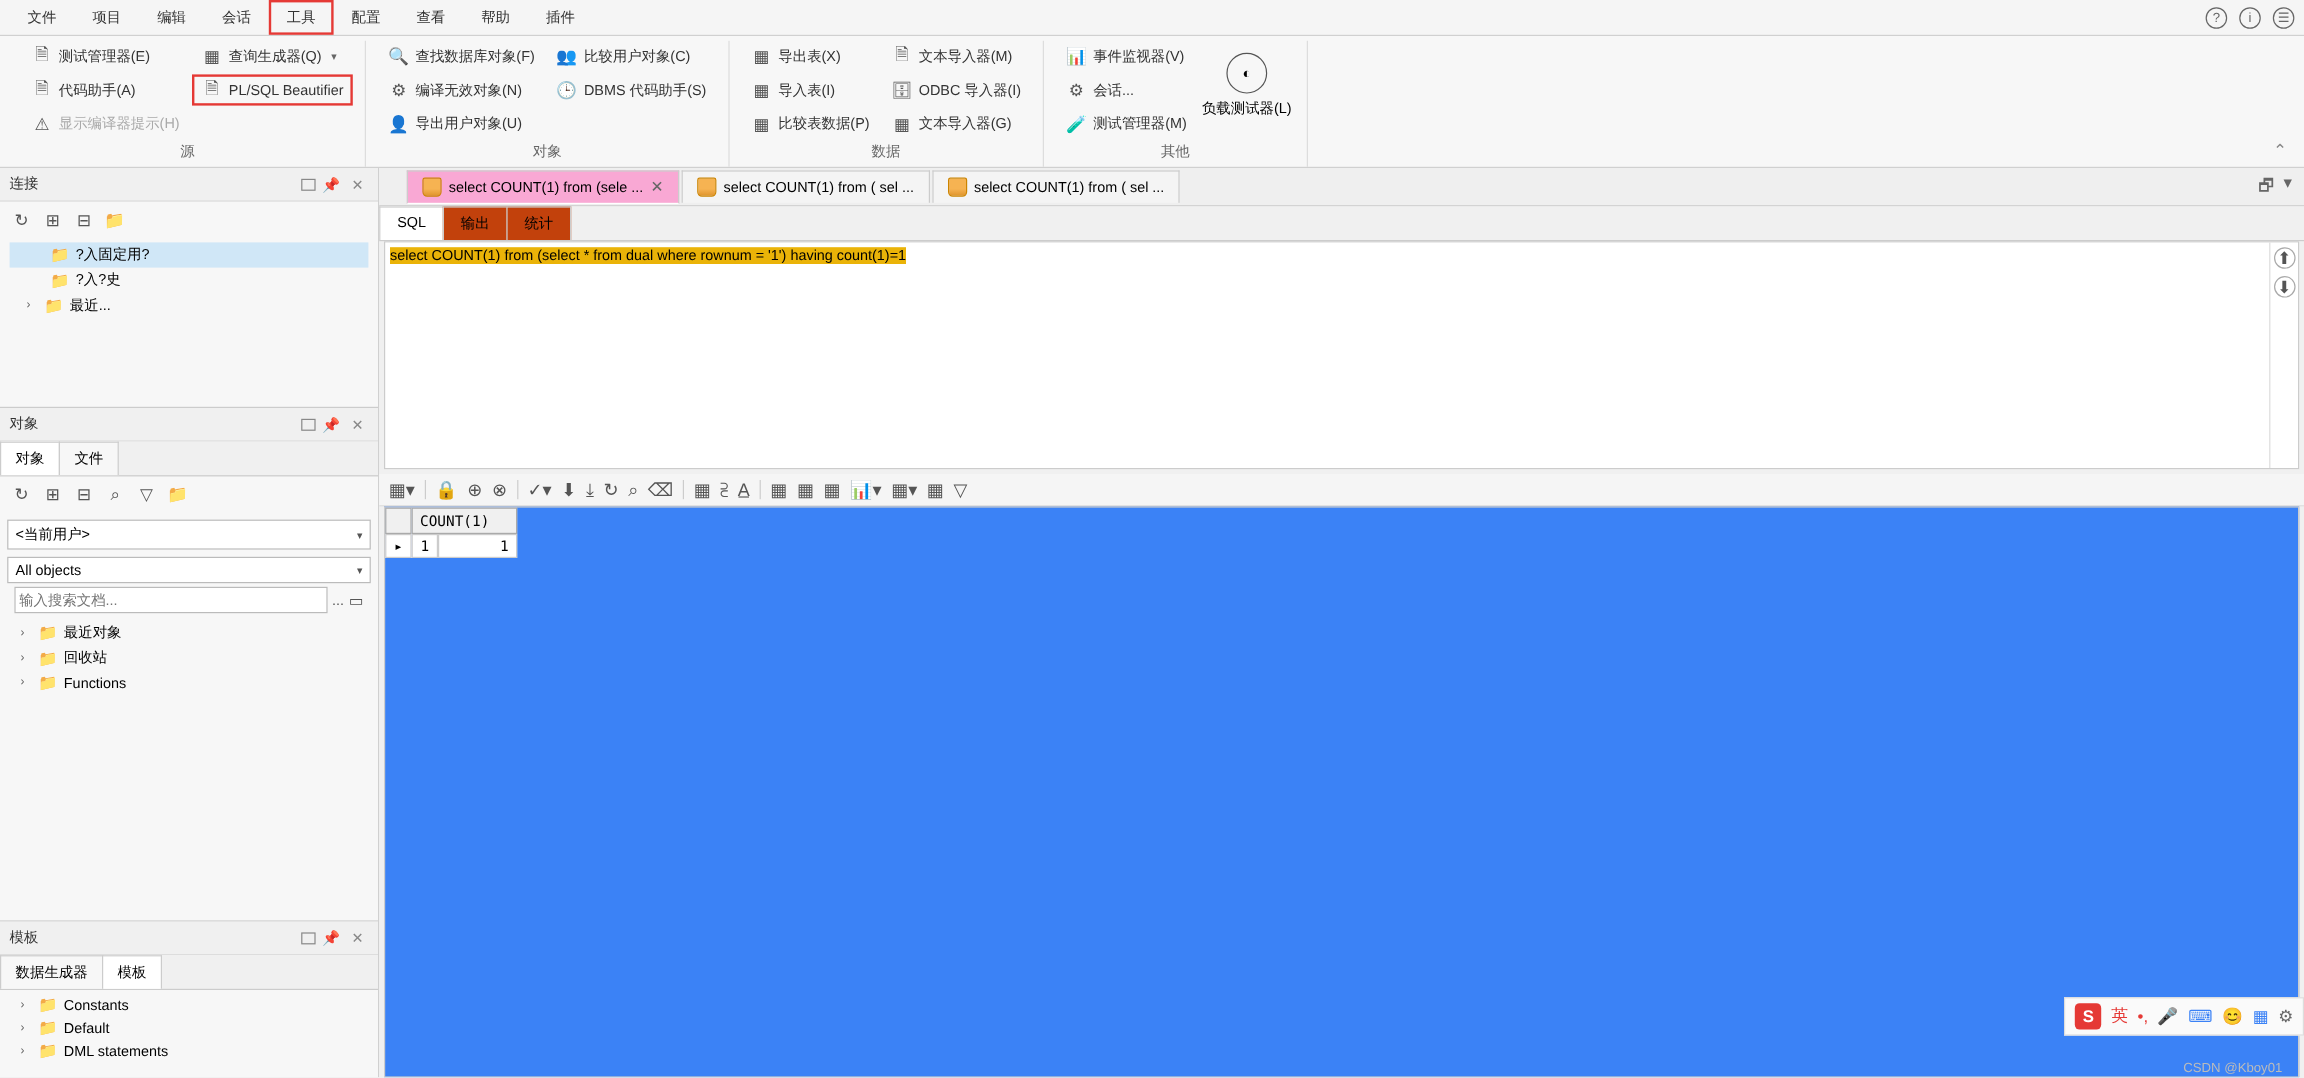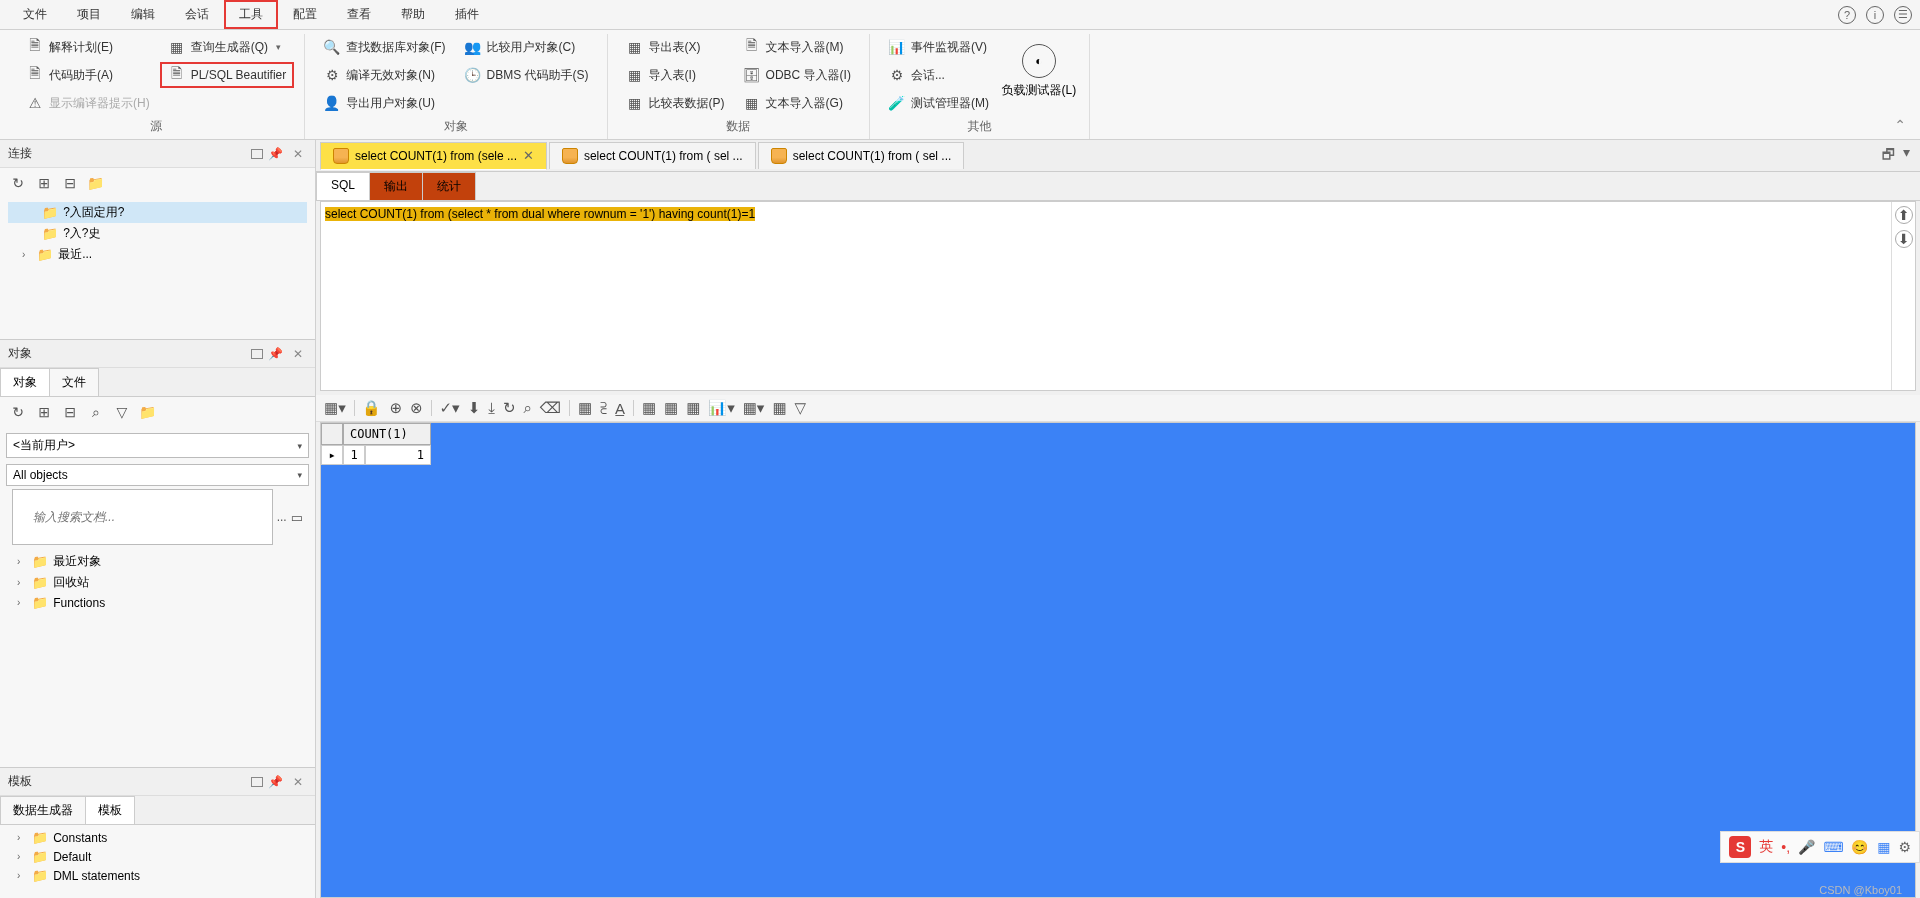--- a/index.html
+++ b/index.html
@@ -41,34 +41,34 @@
 .tree-item.indent { padding-left: 34px; }
 .tree-item.selected { background:#d0e7f7;}
 
 .obj-tabs { display:flex; border-bottom:1px solid #ccc; background:#f0f0f0;}
 .obj-tabs .t { padding:5px 12px; border:1px solid #ccc; border-bottom:none; background:#f7f7f7; cursor:pointer; margin-right:-1px;}
 .obj-tabs .t.active{background:#fff;}
 
 .combo { width: 100%; border:1px solid #bbb; background:#fff; padding:3px 6px; margin:3px 0; display:flex; align-items:center;}
 .combo .arrow{margin-left:auto;font-size:9px;color:#555;}
 .search-row{display:flex;gap:4px;align-items:center;padding:0 6px;}
-.search-row input{flex:1;border:1px solid #bbb;padding:20px;color:#888;font-style:italic;}
+.search-row input{flex:1;border:1px solid #bbb;padding:3px;color:#888;}
 .search-row .dots{color:#555;cursor:pointer;}
 .search-row .go{color:#555;cursor:pointer;font-size:13px;}
 
 .conn-panel{height:200px;display:flex;flex-direction:column;border-bottom:1px solid #ccc;}
 .obj-panel{flex:1;display:flex;flex-direction:column;border-bottom:1px solid #ccc;min-height:0;}
 .tpl-panel{height:130px;display:flex;flex-direction:column;}
 .obj-body{padding:3px 6px;display:flex;flex-direction:column;}
 .obj-tree{flex:1;overflow:auto;padding:3px;}
 
 .main-col { flex:1; display:flex; flex-direction:column; background:#f0f0f0; position:relative;}
 .doc-tabs { display:flex; align-items:center; height:32px; background:#efefef; padding-left:4px; border-bottom:1px solid #ccc;}
 .doc-tab { display:flex; align-items:center; gap:6px; padding:5px 12px; border:1px solid #ccc; background:#f4f4f4; cursor:pointer; margin-right:2px; border-bottom:none;}
-.doc-tab.active{background:#fde047; border-bottom:1px solid #fff;}
+.doc-tab.active{background:#f9a8d4; border-bottom:1px solid #fff;margin-left:19px;}
 .doc-tab .dbic{width:16px;height:16px;background:linear-gradient(#f6b352 60%,#e0952d);border-radius:2px 2px 4px 4px;border:1px solid #cc8400;}
 .doc-tab .x{color:#666;font-size:13px;cursor:pointer;}
 .doc-tabs .right-ic{margin-left:auto;display:flex;gap:8px;padding-right:10px;}
 .doc-tabs .right-ic span{color:#666;cursor:pointer;font-size:14px;}
 
 .sql-tabs{display:flex;background:#f0f0f0;border-bottom:1px solid #ccc;}
 .sql-tabs .st{padding:5px 14px;border:1px solid #ccc;border-bottom:none;background:#c2410c;cursor:pointer;margin-right:-1px;}
 .sql-tabs .st.active{background:#fff;}
 
 .editor-wrap{display:flex;background:#fff;border:1px solid #ccc;margin:0 4px 4px;flex:0 0 190px;}
@@ -113,21 +113,21 @@
     <span>i</span>
     <span>☰</span>
   </div>
 </div>
 
 <div class="ribbon">
   <div class="ribbon-group">
     <div class="buttons">
       <div class="ribbon-btn">
           <span class="ic">🗎</span>
-          <span>解释计划(E)</span>
+          <span>测试管理器(E)</span>
         </div>
       <div class="ribbon-btn">
           <span class="ic">🗎</span>
           <span>代码助手(A)</span>
         </div>
       <div class="ribbon-btn disabled">
           <span class="ic">⚠</span>
           <span>显示编译器提示(H)</span>
         </div>
       <div class="ribbon-btn">

